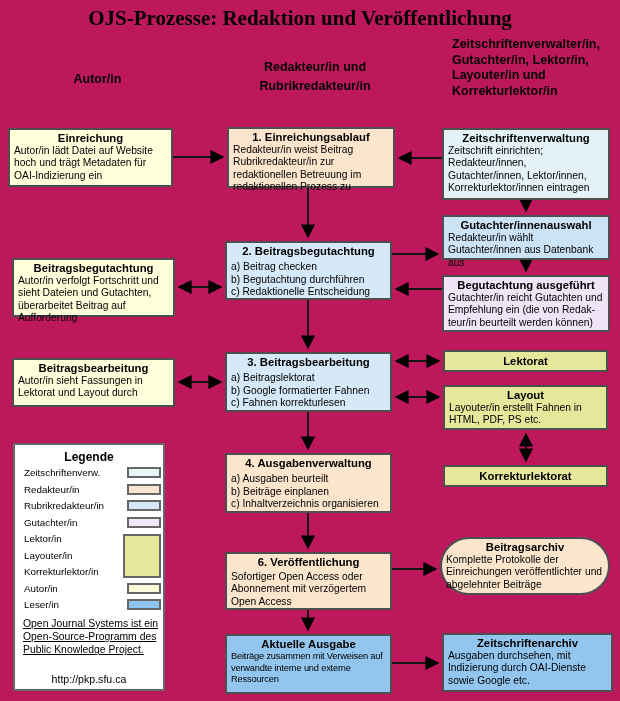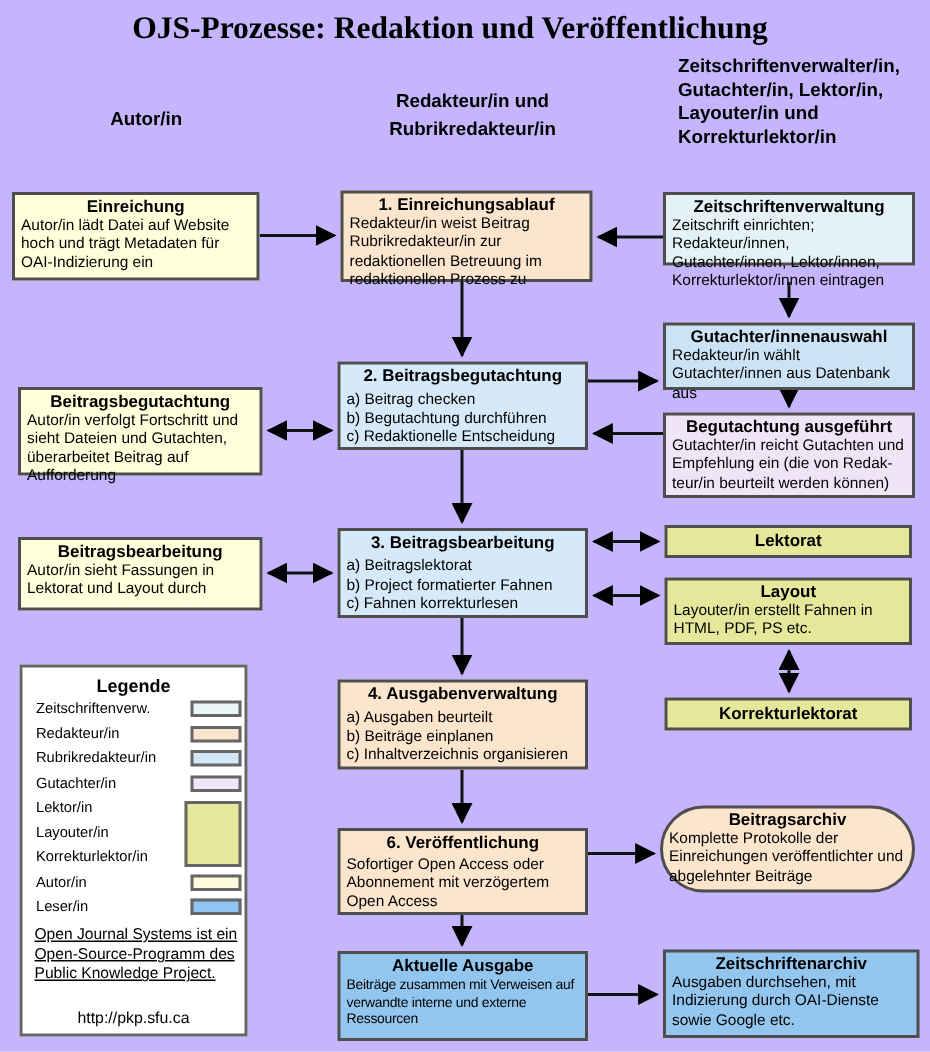--- a/index.html
+++ b/index.html
@@ -19,21 +19,21 @@
   .legend{position:absolute;box-sizing:border-box;border:2px solid #666;background:#fff;}
   .legend-title{position:absolute;left:0;width:100%;text-align:center;font-weight:bold;font-size:12px;}
   .legend-label{position:absolute;left:9px;font-size:9.8px;}
   .legend-swatch{position:absolute;box-sizing:border-box;border:2px solid #666;}
   .legend-note{position:absolute;left:8px;font-size:10.4px;line-height:13.2px;text-decoration:underline;}
   .legend-url{position:absolute;left:0;width:100%;text-align:center;font-size:10.6px;}
 </style>
 </head>
 <body>
 
-<div class="canvas" style="background-color: #c4b5fd;">
+<div class="canvas" style="background-color: #be185d;">
 
   <svg class="arrows" width="620" height="701" viewBox="0 0 620 701">
     <defs>
       <marker id="ah" viewBox="0 0 10 10" refX="9" refY="5" markerWidth="7" markerHeight="7" orient="auto-start-reverse">
         <path d="M0,0 L10,5 L0,10 z"></path>
       </marker>
     </defs>
     <g stroke="#141414" stroke-width="2" fill="#141414">
       <line x1="173" y1="157" x2="223" y2="157" marker-end="url(#ah)"></line>
       <line x1="442" y1="158" x2="399" y2="158" marker-end="url(#ah)"></line>
@@ -88,42 +88,42 @@
   <div class="box" style="left: 225px; top: 241px; width: 167px; height: 59px; background-color: rgb(214, 233, 249);">
     <div class="box-title" style="margin-bottom:3px;">2. Beitragsbegutachtung</div>
     <div class="box-line">a) Beitrag checken</div>
     <div class="box-line">b) Begutachtung durchführen</div>
     <div class="box-line">c) Redaktionelle Entscheidung</div>
   </div>
 
   <div class="box" style="left: 225px; top: 352px; width: 167px; height: 60px; background-color: rgb(214, 233, 249);">
     <div class="box-title" style="margin-bottom:3px;">3. Beitragsbearbeitung</div>
     <div class="box-line">a) Beitragslektorat</div>
-    <div class="box-line">b) Project formatierter Fahnen</div>
+    <div class="box-line">b) Google formatierter Fahnen</div>
     <div class="box-line">c) Fahnen korrekturlesen</div>
   </div>
 
   <div class="box" style="left: 225px; top: 453px; width: 167px; height: 60px; background-color: rgb(252, 229, 205);">
     <div class="box-title" style="margin-bottom:3px;">4. Ausgabenverwaltung</div>
     <div class="box-line">a) Ausgaben beurteilt</div>
     <div class="box-line">b) Beiträge einplanen</div>
     <div class="box-line">c) Inhaltverzeichnis organisieren</div>
   </div>
 
   <div class="box" style="left: 225px; top: 552px; width: 167px; height: 58px; background-color: rgb(252, 229, 205);">
     <div class="box-title" style="margin-bottom:2px;">6. Veröffentlichung</div>
     <div class="box-body">Sofortiger Open Access oder Abonnement mit verzögertem Open Access</div>
   </div>
 
   <div class="box" style="left: 225px; top: 634px; width: 167px; height: 60px; background-color: rgb(147, 198, 239);">
     <div class="box-title">Aktuelle Ausgabe</div>
     <div class="box-body condensed">Beiträge zusammen mit Verweisen auf verwandte interne und externe Ressourcen</div>
   </div>
 
-  <div class="box" style="left: 442px; top: 128px; width: 168px; height: 49px; background-color: rgb(228, 242, 247);">
+  <div class="box" style="left: 442px; top: 128px; width: 168px; height: 72px; background-color: rgb(228, 242, 247);">
     <div class="box-title">Zeitschriftenverwaltung</div>
     <div class="box-body">Zeitschrift einrichten; Redakteur/innen, Gutachter/innen, Lektor/innen, Korrekturlektor/innen eintragen</div>
   </div>
 
   <div class="box" style="left: 442px; top: 215px; width: 168px; height: 45px; background-color: rgb(204, 227, 246);">
     <div class="box-title">Gutachter/innenauswahl</div>
     <div class="box-body">Redakteur/in wählt Gutachter/innen aus Datenbank aus</div>
   </div>
 
   <div class="box" style="left: 442px; top: 275px; width: 168px; height: 57px; background-color: rgb(239, 229, 247);">

